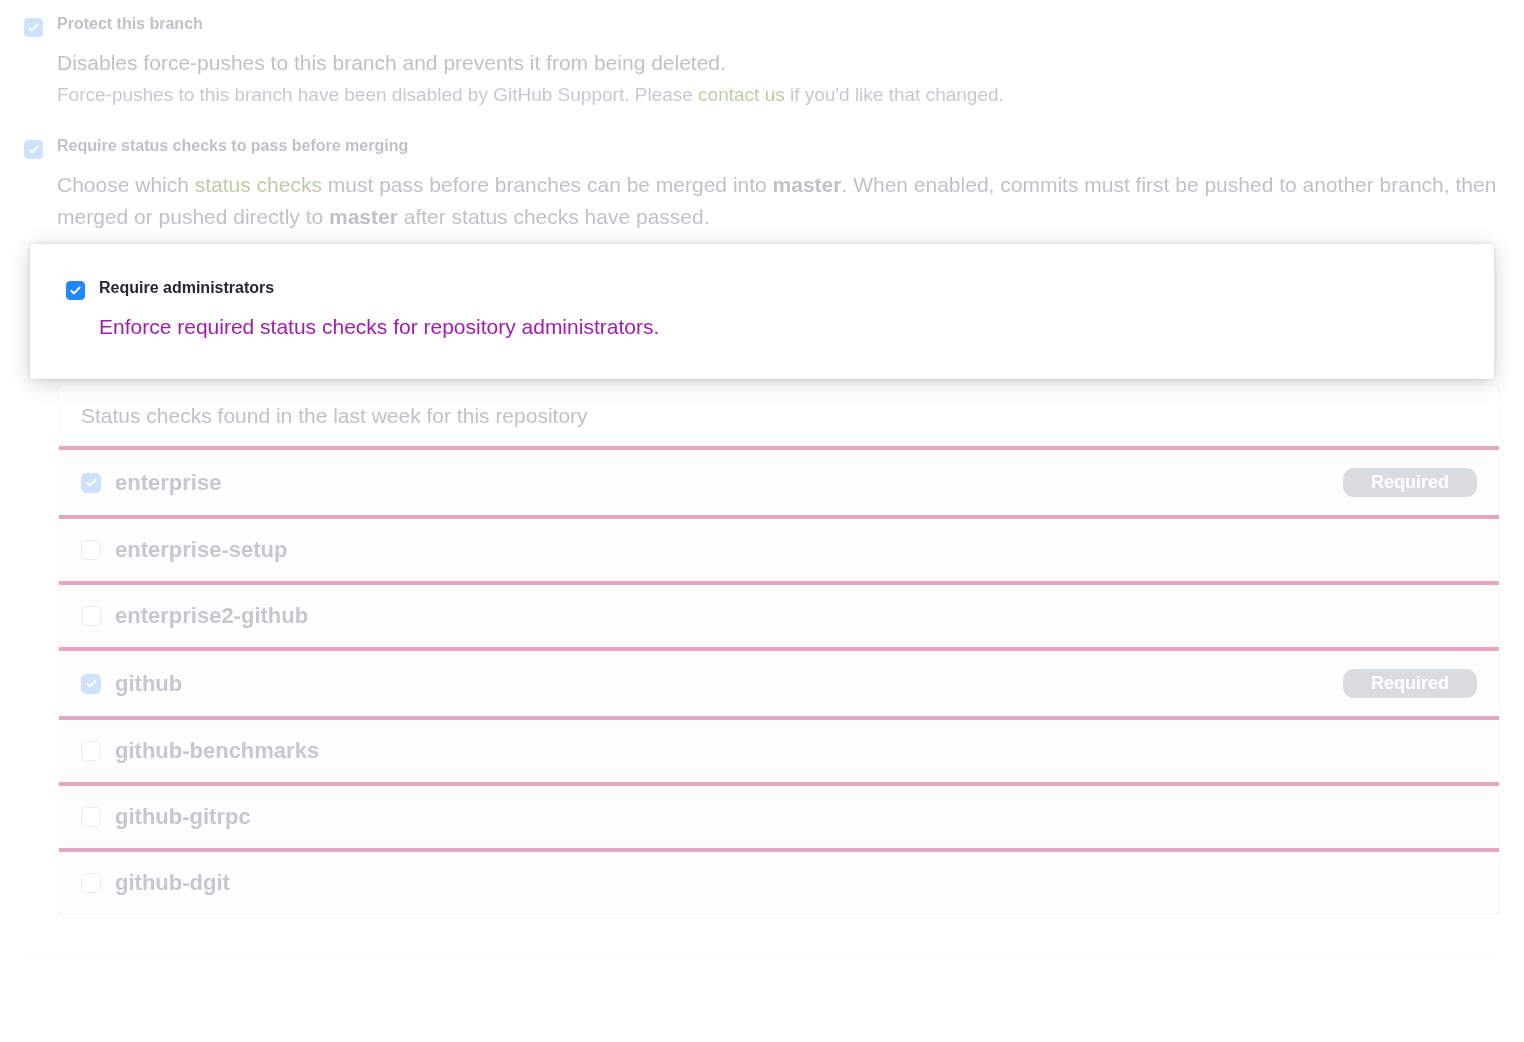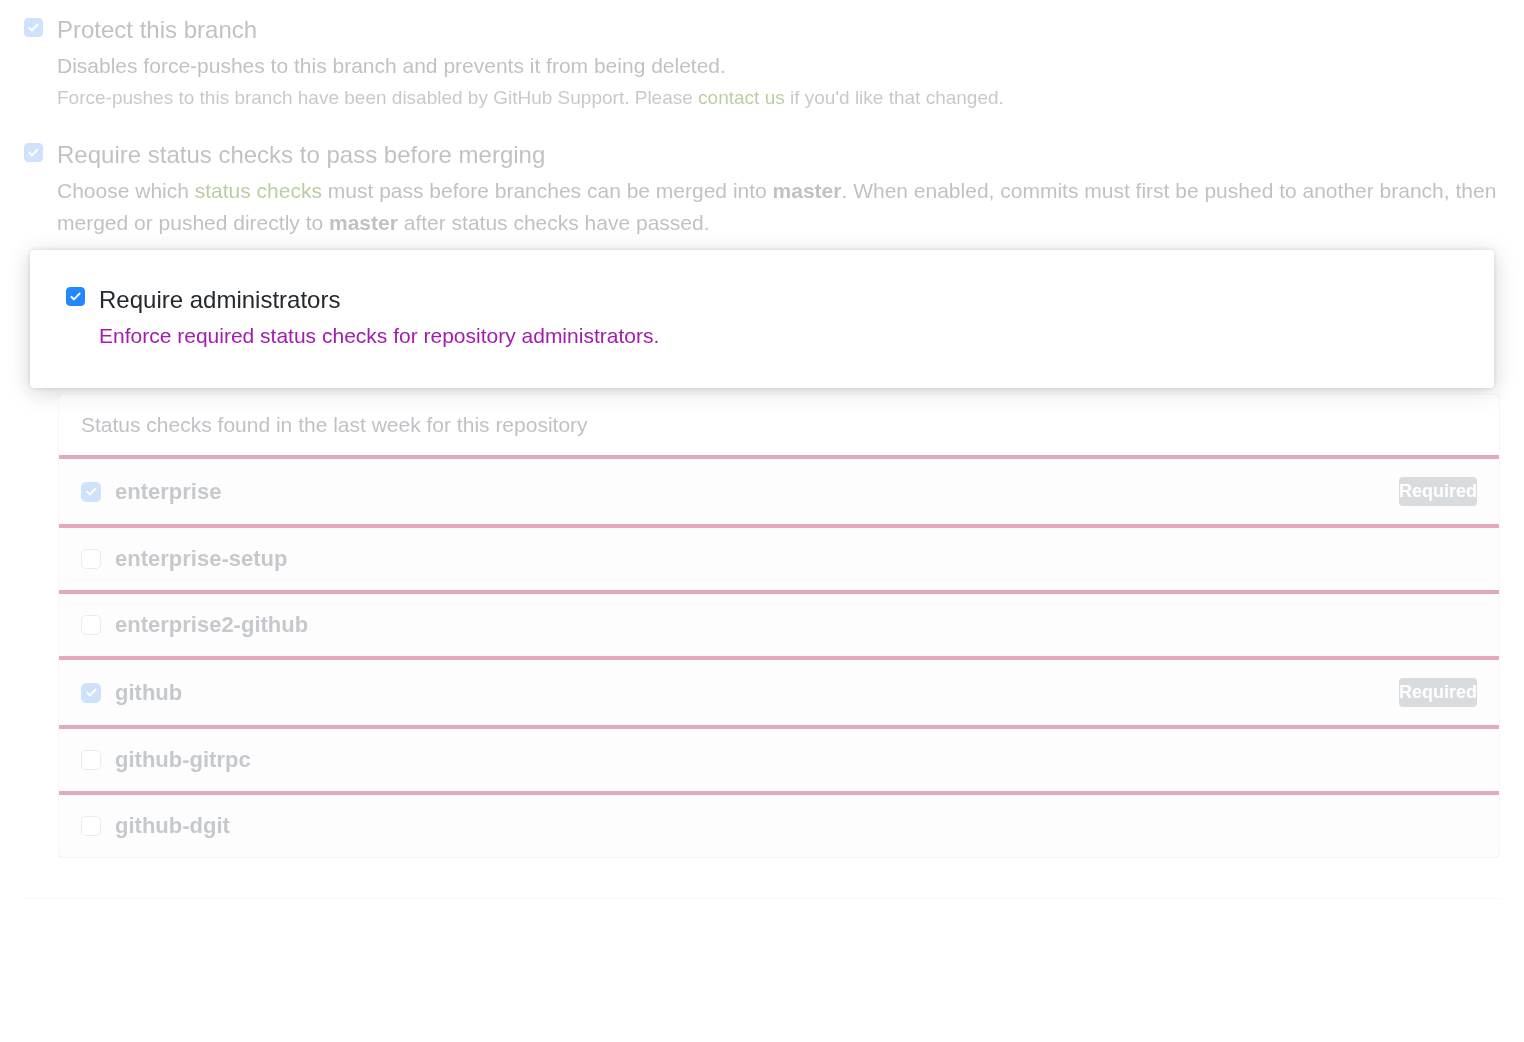--- a/index.html
+++ b/index.html
@@ -24,24 +24,24 @@
     width: 19px; height: 19px; border-radius: 4px;
     margin-top: 6px; margin-right: 14px; flex: 0 0 auto;
     display: flex; align-items: center; justify-content: center;
     border: 1px solid #d1d5da; background: #fff;
   }
   .checkbox.checked { background: #2188ff; border-color: #2188ff; }
   .checkbox.checked.pale { background: #7fb8f5; border-color: #7fb8f5; }
   .checkbox svg { width: 13px; height: 13px; }
   .checkbox .tick { stroke: #fff; stroke-width: 2.5; fill: none; stroke-linecap: round; stroke-linejoin: round; }
   .opt-title {
-    font-size: 24px; font-weight: 400; color: #586069; line-height: 1.5;
+    font-size: 16px; font-weight: 700; color: #586069; line-height: 1.5;
   }
   .opt-desc {
-    font-size: 21px; color: #586069; line-height: 1.55; margin-top: 2px;
+    font-size: 21px; color: #586069; line-height: 1.55; margin-top: 11px;
   }
   .opt-note {
     font-size: 19px; color: #6a737d; margin-top: 4px;
   }
   .link { color: #4d7c0f; }
   .bold { font-weight: 600; color: #586069; }
 
   .highlight-card {
     position: relative;
     background: #fff;
@@ -71,21 +71,21 @@
   .check-item {
     display: flex; align-items: center; justify-content: space-between;
     padding: 18px 22px;
     border-top: 4px solid #be185d;
     background: #fafbfc;
   }
   .check-left { display: flex; align-items: center; gap: 14px; }
   .check-name { font-size: 22px; font-weight: 600; color: #6a737d; }
   .badge {
     background: #9ea4aa; color: #fff; font-size: 18px; font-weight: 600;
-    padding: 4px 0; border-radius: 4px;
+    padding: 4px 28px; border-radius: 11px;
   }
   .item-checkbox {
     width: 20px; height: 20px; border-radius: 5px;
     border: 1.5px solid #c8cdd2; background: #fff;
     display: flex; align-items: center; justify-content: center;
   }
   .item-checkbox.checked { background: #7fb8f5; border-color: #7fb8f5; }
   .item-checkbox svg { width: 13px; height: 13px; }
   .hr { border-top: 1px solid #eaecef; margin: 40px 0 0 0; }
 </style>
@@ -175,20 +175,26 @@
                   <path class="tick" style="stroke:#fff;stroke-width:2.5;fill:none;stroke-linecap:round;stroke-linejoin:round" d="M3 8.5l3 3 7-7"></path>
                 </svg>
               </div>
               <div class="check-name">github</div>
             </div>
             <div class="badge">Required</div>
           </div>
           <div class="check-item">
             <div class="check-left">
               <div class="item-checkbox"></div>
+              <div class="check-name">github-benchmarks</div>
+            </div>
+          </div>
+          <div class="check-item">
+            <div class="check-left">
+              <div class="item-checkbox"></div>
               <div class="check-name">github-gitrpc</div>
             </div>
           </div>
           <div class="check-item">
             <div class="check-left">
               <div class="item-checkbox"></div>
               <div class="check-name">github-dgit</div>
             </div>
           </div>
         </div>

